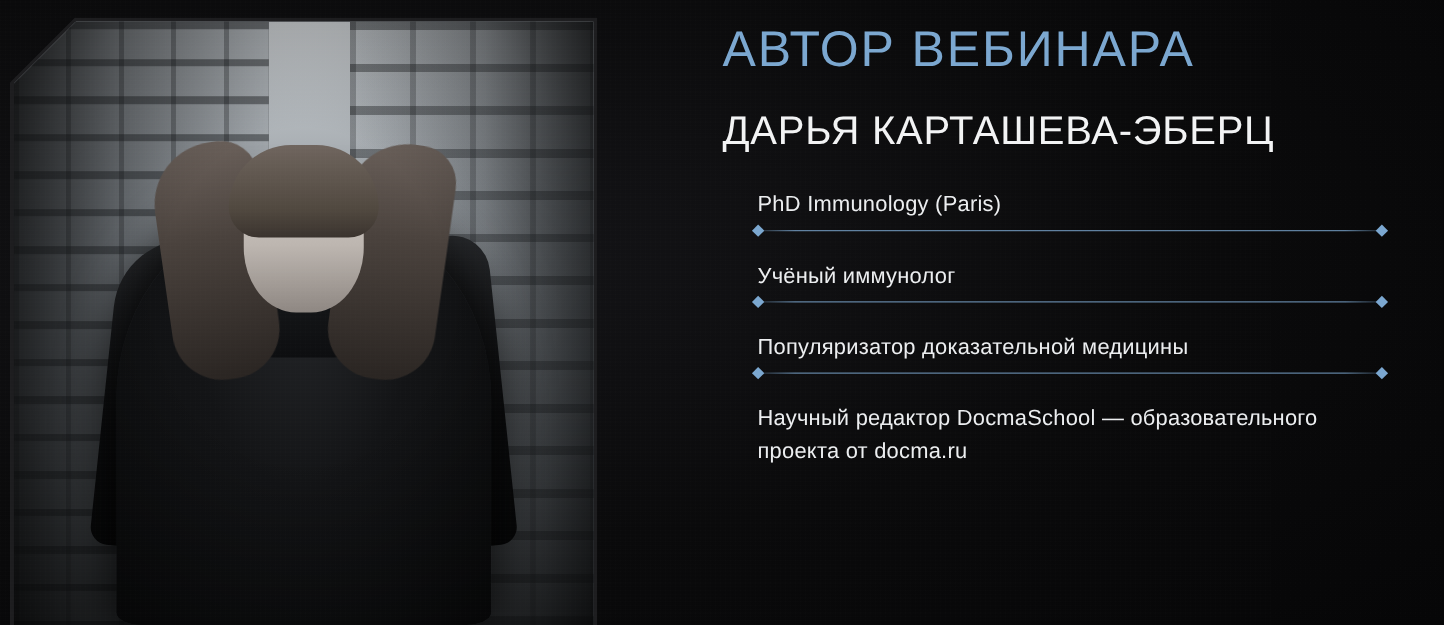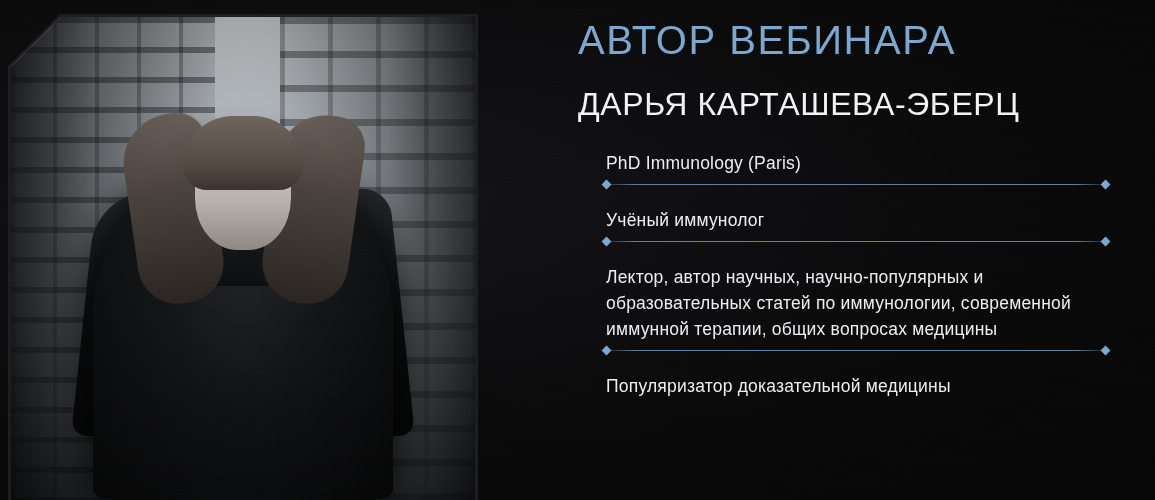--- a/index.html
+++ b/index.html
@@ -274,23 +274,23 @@
     <div class="list">
       <div class="item">
         <span class="item-text">PhD Immunology (Paris)</span>
         <div class="sep"></div>
       </div>
       <div class="item">
         <span class="item-text">Учёный иммунолог</span>
         <div class="sep"></div>
       </div>
       <div class="item">
-        <span class="item-text">Лектор, автор научных, научно-популярных и образовательных статей по иммунологии, современной иммунной терапии, общих вопросах медицины</span>
-        <div class="sep"></div>
-      </div>
-      <div class="item">
         <span class="item-text">Популяризатор доказательной медицины</span>
         <div class="sep"></div>
       </div>
+      <div class="item">
+        <span class="item-text">Научный редактор DocmaSchool — образовательного проекта от docma.ru</span>
+
+      </div>
     </div>
   </div>
 
 </div>
 
 </body></html>

